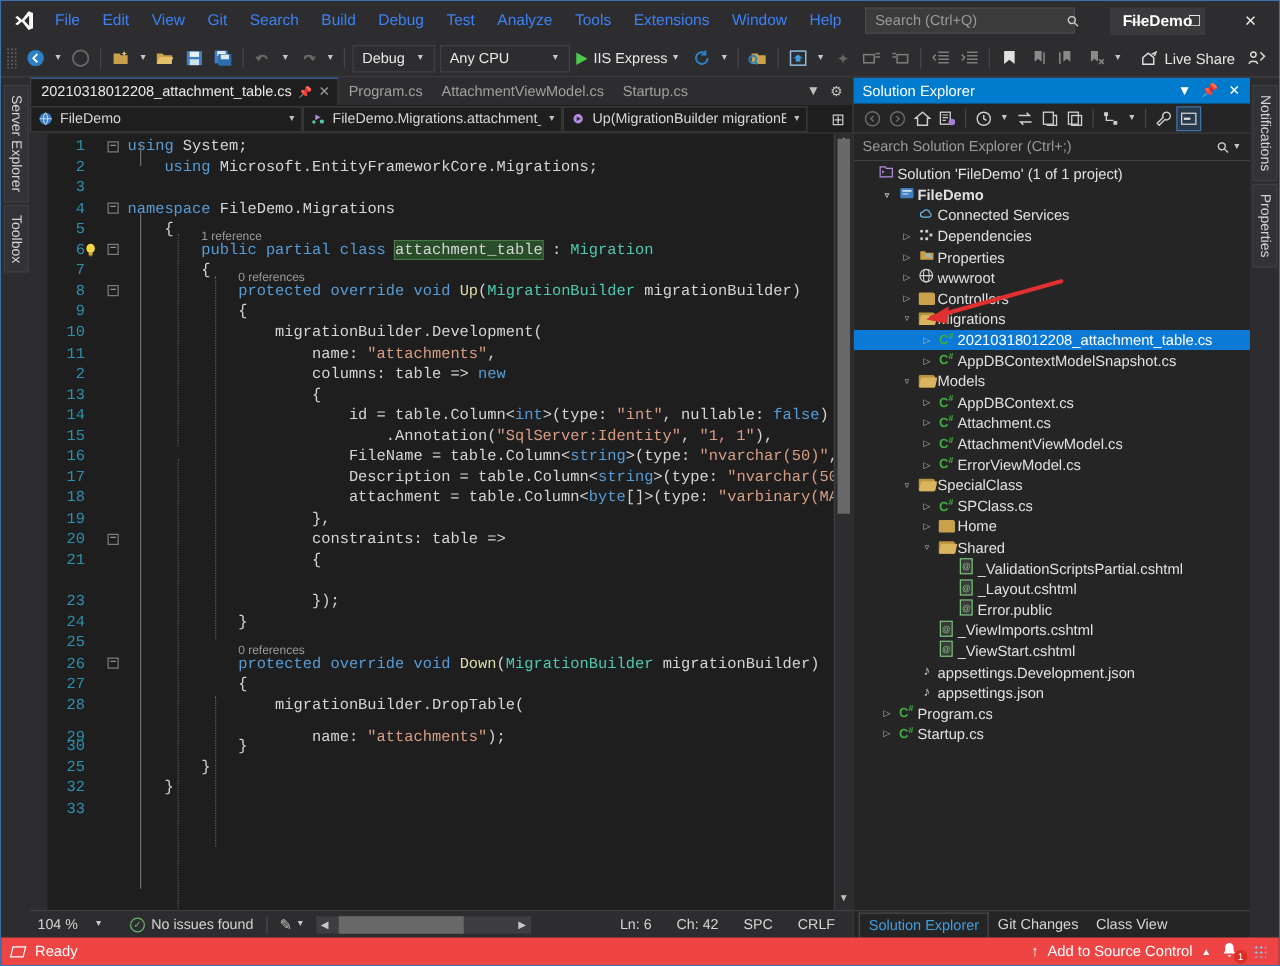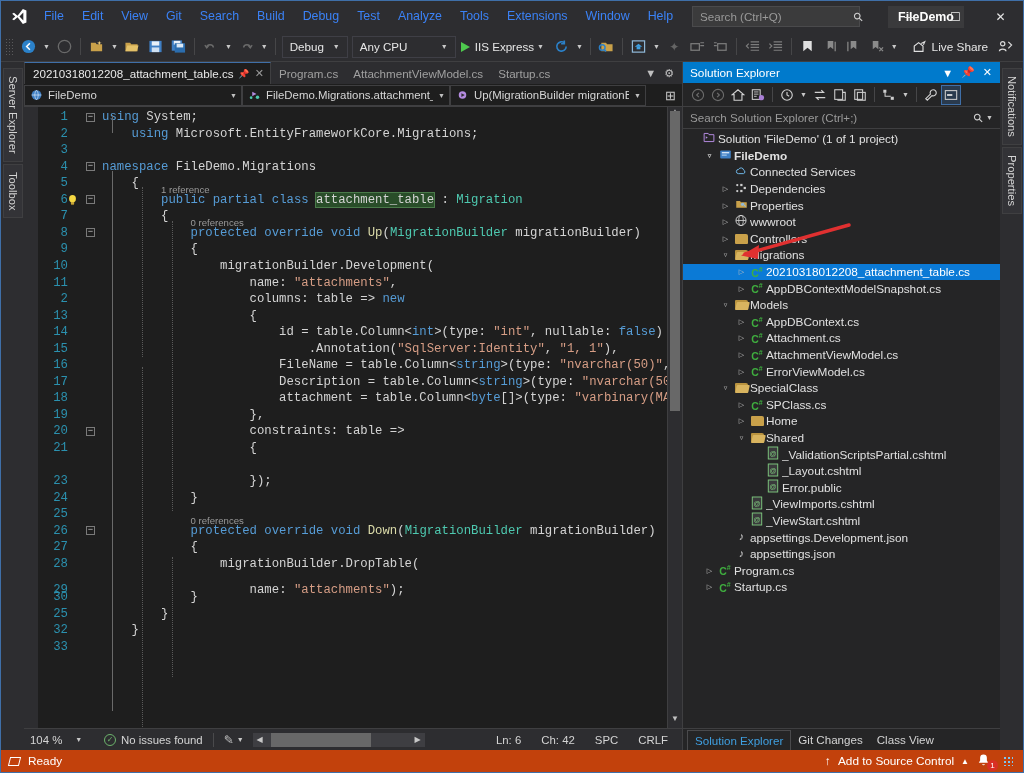--- a/index.html
+++ b/index.html
@@ -336,21 +336,21 @@
   .se-tab.active { color: #3f9fe0; border: 1px solid #4a4a4c; border-bottom: none; background: #252526; }
 
   .rrail {
     width: 23px; flex: 0 0 23px; background: #2d2d30;
     display: flex; flex-direction: column; align-items: center; padding-top: 6px;
   }
 
   
   .statusbar {
     height: 22px; flex: 0 0 22px;
-    background: #c2410c; display: flex; 
+    background: #ef4444; display: flex; 
     color: #ffffff; font-size: 11.8px; padding: 0 4px 0 8px;
   }
   .sb-left { display: flex; align-items: center; gap: 8px; }
   .sb-sq { width: 11px; height: 9px; border: 1.5px solid #ffffff; transform: skewX(-14deg); }
   .sb-right { margin-left: auto; display: flex; align-items: center; gap: 7px; padding-right: 6px;}
   .bell-wrap { position: relative; width: 20px; height: 16px; }
   .badge {
     position: absolute; right: -2px; bottom: -2px;
     background: #d93025; color: #fff; font-size: 8px;
     width: 11px; height: 11px; border-radius: 50%;

